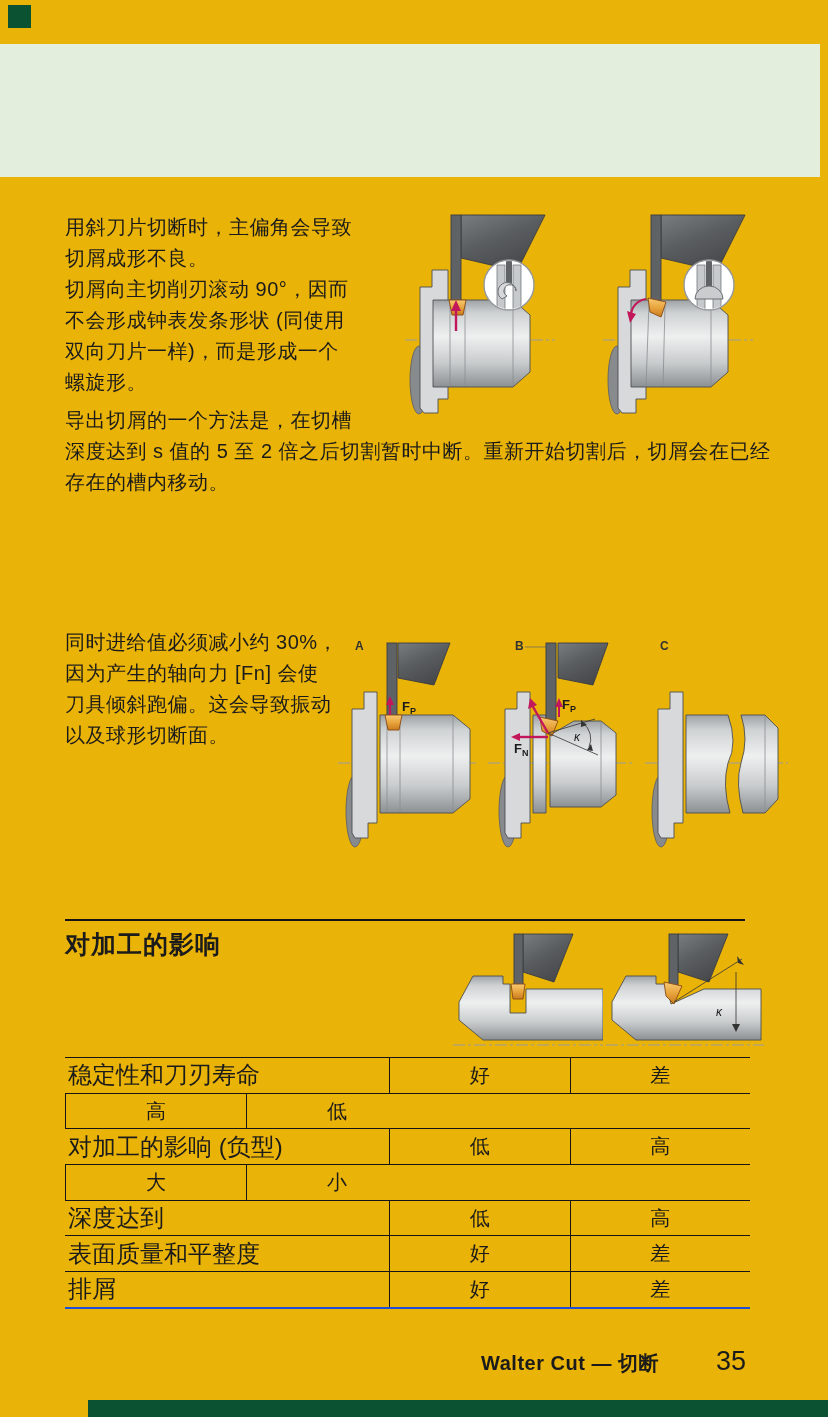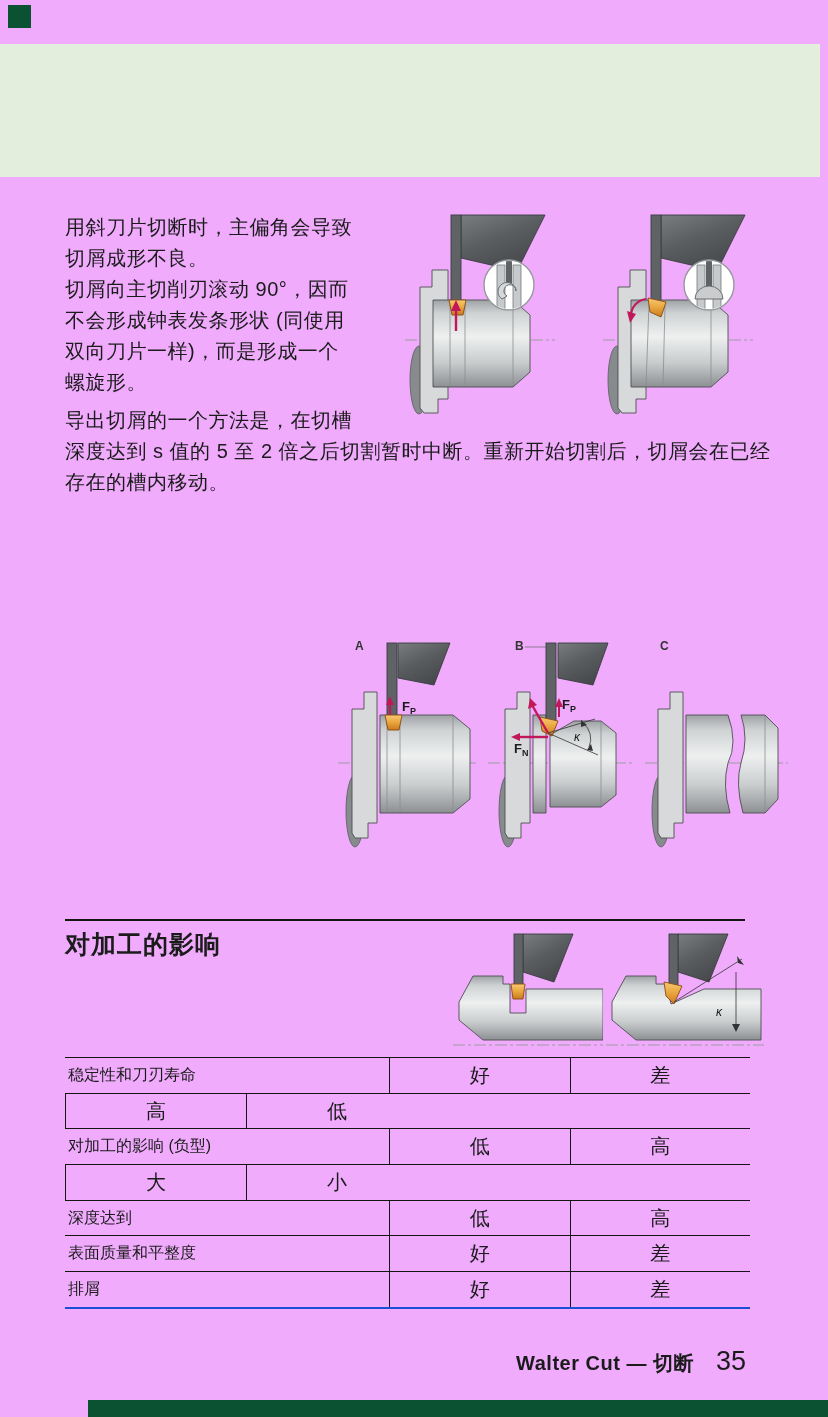--- a/index.html
+++ b/index.html
@@ -1,36 +1,36 @@
 <!DOCTYPE html>
 <html><head>
 <meta charset="utf-8">
 <style>
   html,body{margin:0;padding:0;background:#ffffff;}
-  .page{position:relative;width:828px;height:1417px;background:#f0abfc;overflow:hidden;
+  .page{position:relative;width:828px;height:1417px;background:#eab308;overflow:hidden;
         font-family:"Liberation Sans","DejaVu Sans",sans-serif;color:#1b1b1b;}
   .abs{position:absolute;}
   .band{left:0;top:44px;width:820px;height:133px;background:#e3eedd;}
   .corner-mark{left:8px;top:5px;width:23px;height:23px;background:#0b5233;}
   .para{white-space:pre-line;font-size:20px;line-height:31px;letter-spacing:0.5px;}
   .p1{left:65px;top:212px;width:350px;}
   .p2{left:65px;top:405px;width:720px;}
   .p3{left:65px;top:627px;width:340px;}
   .fig-label{font-size:12px;font-weight:bold;color:#333;}
   .rule1{left:65px;top:919px;width:680px;height:2px;background:#151515;}
   .heading{left:65px;top:928px;font-size:25px;font-weight:bold;letter-spacing:1px;}
   .cmp-table{left:65px;top:1057px;width:685px;border-top:1px solid #151515;}
   .cmp-row{display:flex;height:34.7px;border-bottom:1px solid #151515;align-items:center;}
   .cmp-row:last-child{border-bottom:2px solid #1d4ed8;}
-  .c1{width:325px;padding-left:3px;box-sizing:border-box;font-size:16px;}
+  .c1{width:325px;padding-left:3px;box-sizing:border-box;font-size:24px;}
   .c2{width:180px;text-align:center;border-left:1px solid #151515;border-right:1px solid #151515;
       align-self:stretch;display:flex;align-items:center;justify-content:center;font-size:20px;}
   .c3{width:180px;text-align:center;font-size:20px;}
   .footer{left:400px;top:1346px;width:346px;display:flex;justify-content:flex-end;
-          align-items:baseline;gap:22px;}
+          align-items:baseline;gap:57px;}
   .footer-title{font-size:20px;font-weight:600;letter-spacing:0.5px;}
   .footer-page{font-size:27px;}
   .bottombar{left:88px;top:1400px;width:740px;height:17px;background:#0b5233;}
   svg text{font-family:"Liberation Sans","DejaVu Sans",sans-serif;}
 </style>
 </head>
 <body>
 
 <div class="page">
 
@@ -112,20 +112,24 @@
       <rect x="94" y="62" width="8" height="46" fill="#c7cacc" stroke="#77797c" stroke-width="0.8"></rect>
       <rect x="110" y="62" width="8" height="46" fill="#c7cacc" stroke="#77797c" stroke-width="0.8"></rect>
       <path d="M92,96 a14,13 0 1 1 28,0 Z" fill="#caccce" stroke="#6c6f72" stroke-width="1"></path>
       <rect x="103" y="57" width="6" height="26" fill="#606366"></rect>
     </g>
   </svg>
 
   <div class="abs para p2">导出切屑的一个方法是，在切槽
 深度达到 s 值的 5 至 2 倍之后切割暂时中断。重新开始切割后，切屑会在已经
 存在的槽内移动。</div>
+  <div class="abs para p3">同时进给值必须减小约 30%，
+因为产生的轴向力 [Fn] 会使
+刀具倾斜跑偏。这会导致振动
+以及球形切断面。</div>
 
   <div class="abs fig-label" style="left:355px;top:639px">A</div>
   <div class="abs fig-label" style="left:515px;top:639px">B</div>
   <div class="abs fig-label" style="left:660px;top:639px">C</div>
 
   <svg class="abs" style="left:338px;top:633px" width="142" height="230" viewBox="0 0 142 230">
     <line x1="0" y1="130" x2="138" y2="130" stroke="#9a9da0" stroke-width="1" stroke-dasharray="12 3 3 3"></line>
     <ellipse cx="17" cy="178" rx="9" ry="36" fill="#888b8e" stroke="#5a5c5f" stroke-width="0.8"></ellipse>
     <path d="M14,76 L26,76 L26,59 L39,59 L39,190 L30,190 L30,205 L17,205 L14,200 Z" fill="#d7d9db" stroke="#4c4e51" stroke-width="0.9"></path>
     <path d="M42,82 L115,82 L132,96 L132,166 L115,180 L42,180 Z" fill="url(#cyl)" stroke="#4c4e51" stroke-width="0.9"></path>

